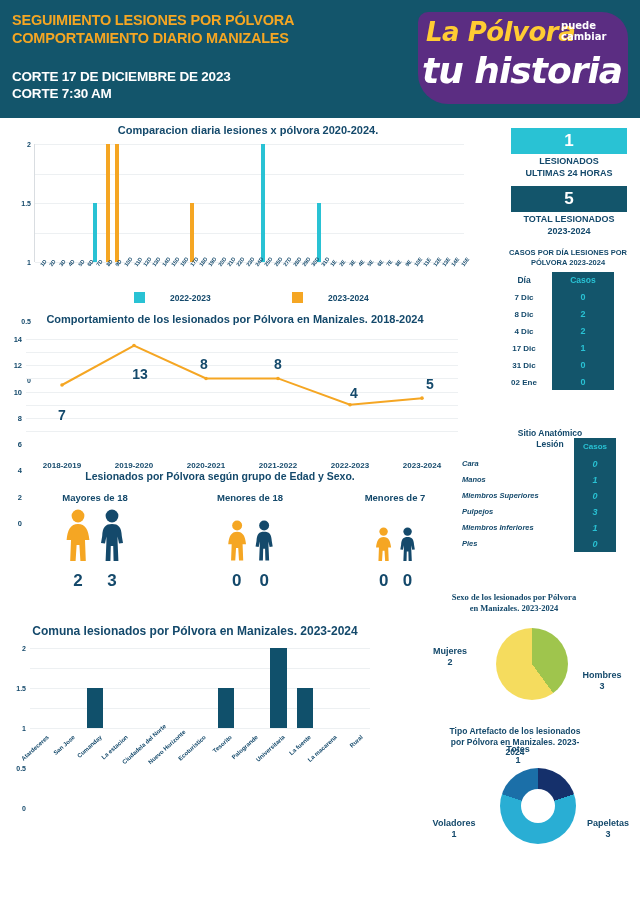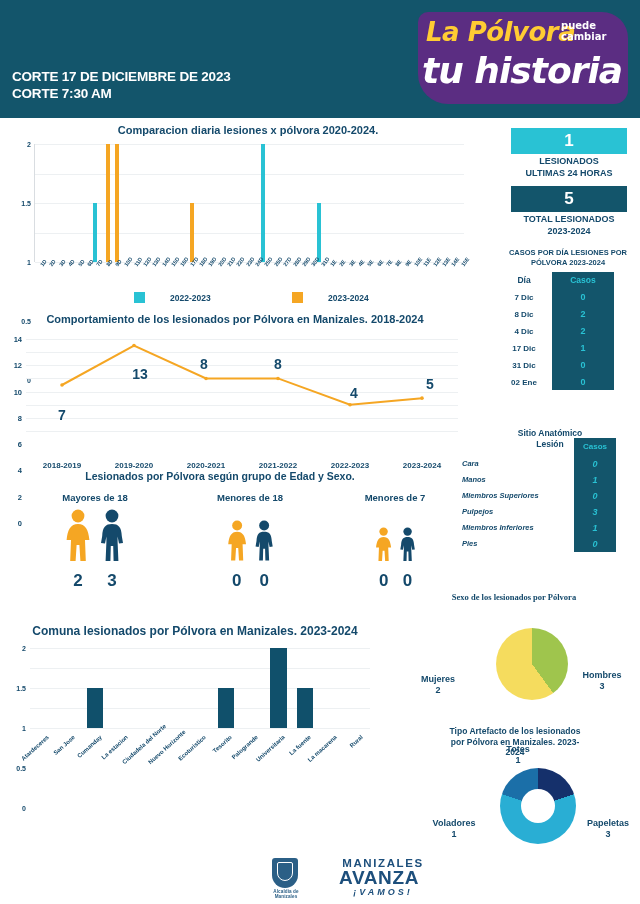--- a/index.html
+++ b/index.html
@@ -242,20 +242,24 @@
     font-size:9px; font-weight:bold; color:#1d4f7c; letter-spacing:3px;
     font-style:italic; text-align:center;
   }
 </style>
 </head>
 <body>
 
 <div class="page">
 
   <div class="header">
+    <div class="hdr-title">
+      <div>SEGUIMIENTO LESIONES POR PÓLVORA</div>
+      <div>COMPORTAMIENTO DIARIO MANIZALES</div>
+    </div>
     <div class="hdr-sub">
       <div>CORTE 17 DE DICIEMBRE DE 2023</div>
       <div>CORTE 7:30 AM</div>
     </div>
     <div class="logo-badge">
       <div class="logo-blob"></div>
       <div class="logo-l1">La Pólvora</div>
       <div class="logo-l2">puede<br>cambiar</div>
       <div class="logo-l3">tu historia</div>
     </div>
@@ -570,23 +574,24 @@
         <div class="cxlab" style="left: 241.6px; top: 110px; width: 40px;">Universitaria</div>
         <div class="cxlab" style="left: 267.754px; top: 110px; width: 40px;">La fuente</div>
         <div class="cxlab" style="left: 293.908px; top: 110px; width: 40px;">La macarena</div>
         <div class="cxlab" style="left: 320.062px; top: 110px; width: 40px;">Rural</div>
       </div>
   </div>
 
   <div class="panel-pie">
     <div class="ctitle pie-title">
       <div>Sexo de los lesionados por Pólvora</div>
+      <div>en Manizales. 2023-2024</div>
     </div>
     <div class="pie-circ" id="pieCirc" style="background: conic-gradient(rgb(159, 197, 77) 0deg, rgb(159, 197, 77) 144deg, rgb(245, 220, 94) 144deg, rgb(245, 220, 94) 360deg);"></div>
-    <div class="pie-lbl" style="left:4px; top:54px; width:92px;margin-top:28px;">
+    <div class="pie-lbl" style="left:16px; top:54px; width:92px;">
       <div>Mujeres</div>
       <div>2</div>
     </div>
     <div class="pie-lbl" style="left:180px; top:78px; width:68px;">
       <div>Hombres</div>
       <div>3</div>
     </div>
   </div>
 
   <div class="panel-don">
@@ -604,22 +609,14 @@
     <div class="don-lbl" style="left:186px; top:92px; width:68px;">
       <div>Papeletas</div>
       <div>3</div>
     </div>
     <div class="don-lbl" style="left:30px; top:92px; width:72px;">
       <div>Voladores</div>
       <div>1</div>
     </div>
   </div>
 
-  <div class="footer">
-    <div class="shield"></div>
-    <div class="shield-in"></div>
-    <div class="shield-cap">Alcaldía de Manizales</div>
-    <div class="mz1">MANIZALES</div>
-    <div class="mz2">AVANZA</div>
-    <div class="mz3">¡VAMOS!</div>
-  </div>
 
 </div>
 
 </body></html>

